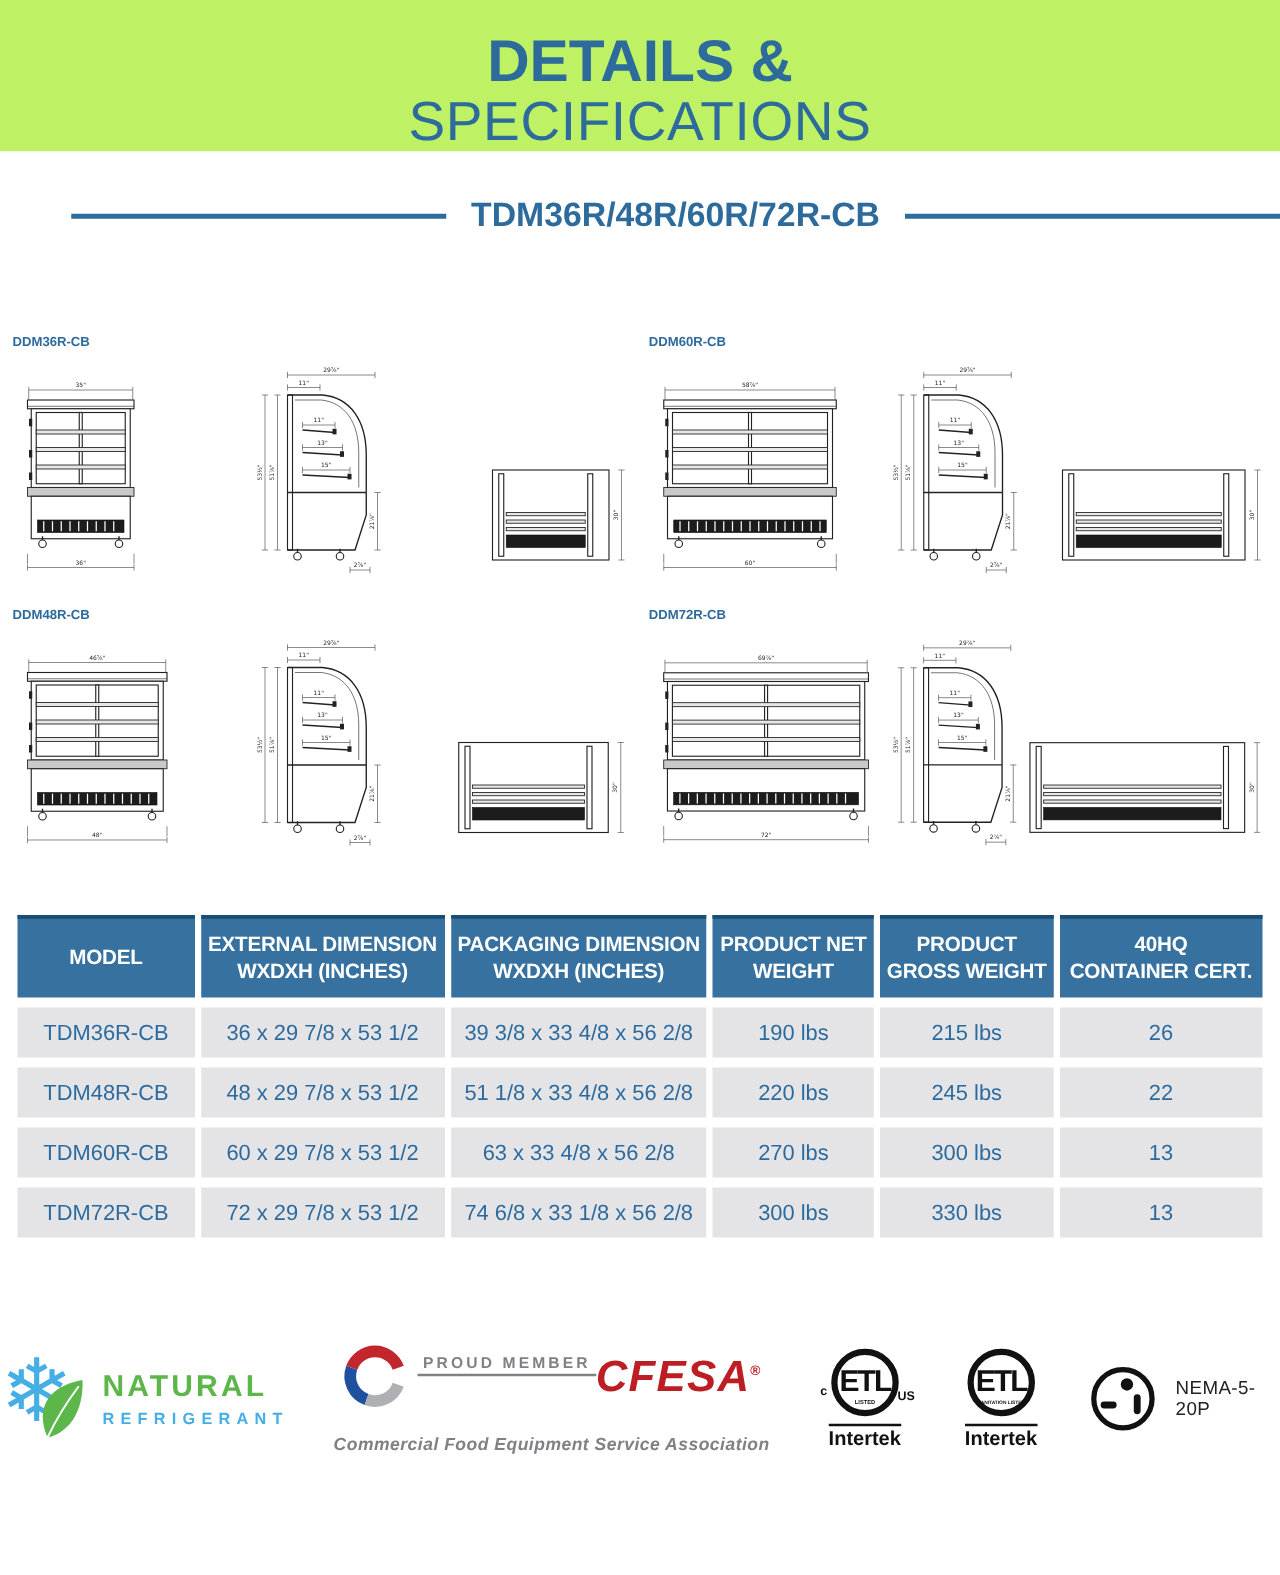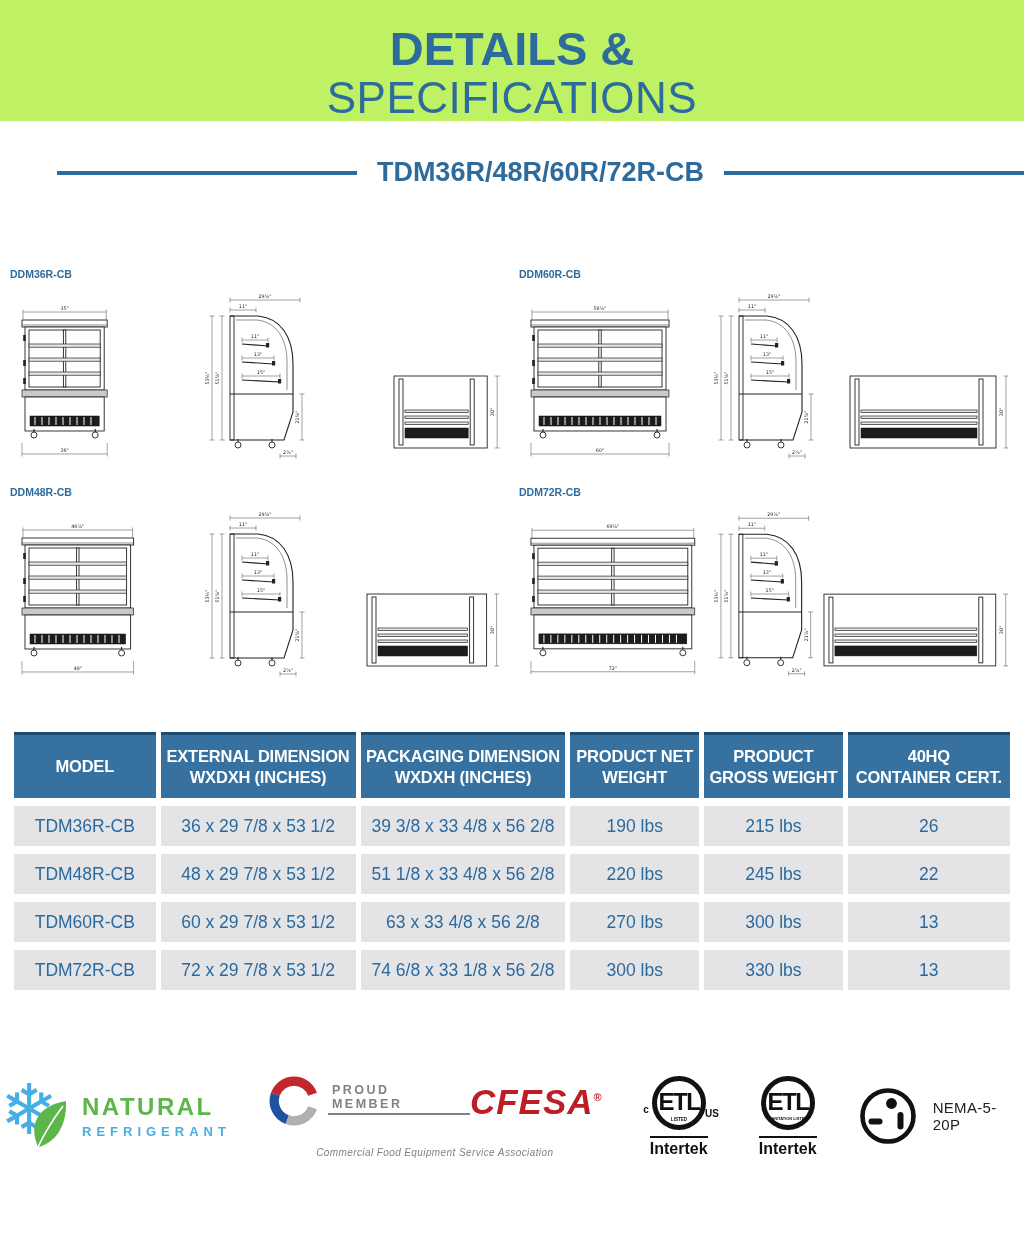--- a/index.html
+++ b/index.html
@@ -48,21 +48,21 @@
   .nat-col{display:flex;flex-direction:column;}
   .nat1{font-size:24px;font-weight:800;color:#5cb64a;letter-spacing:2.5px;}
   .nat2{font-size:13px;font-weight:700;color:#45aee5;letter-spacing:5px;margin-top:3px;}
   .cfesa{display:flex;flex-direction:column;align-items:center;}
   .cfesa-row{display:flex;align-items:center;gap:7px;}
   .cfesa-col{display:flex;flex-direction:row;align-items:flex-start;}
   .cfesa-member{font-size:12.5px;font-weight:700;color:#808184;letter-spacing:2.5px;
      border-bottom:2px solid #808184;padding:0 4px 2px 4px;}
   .cfesa-name{font-size:35px;font-weight:900;font-style:italic;color:#bc1e24;letter-spacing:1px;line-height:1;margin-top:1px;}
   .cfesa-name sup{font-size:11px;font-style:normal;}
-  .cfesa-tag{font-size:10px;font-style:italic;color:#808184;letter-spacing:.4px;margin-top:19px;white-space:nowrap;}
+  .cfesa-tag{font-size:14px;font-style:italic;color:#808184;letter-spacing:.4px;margin-top:19px;white-space:nowrap;font-weight:bold;}
   .etl{display:flex;flex-direction:column;align-items:center;}
   .etl-line{border-top:2px solid #111;padding-top:2px;margin-top:2px;font-size:16px;font-weight:700;color:#111;width:58px;text-align:center;}
   .etl-t{font:24px "Liberation Sans",sans-serif;font-weight:900;fill:#111;text-anchor:middle;letter-spacing:-1.5px;}
   .etl-s{font:4.6px "Liberation Sans",sans-serif;font-weight:700;fill:#111;text-anchor:middle;}
   .etl-cus{font:10px "Liberation Sans",sans-serif;font-weight:700;fill:#111;text-anchor:middle;}
   .nema{display:flex;align-items:center;gap:14px;}
   .nema-label{font-size:15px;color:#222;font-weight:500;letter-spacing:.3px;}
 </style>
 </head>
 <body>

